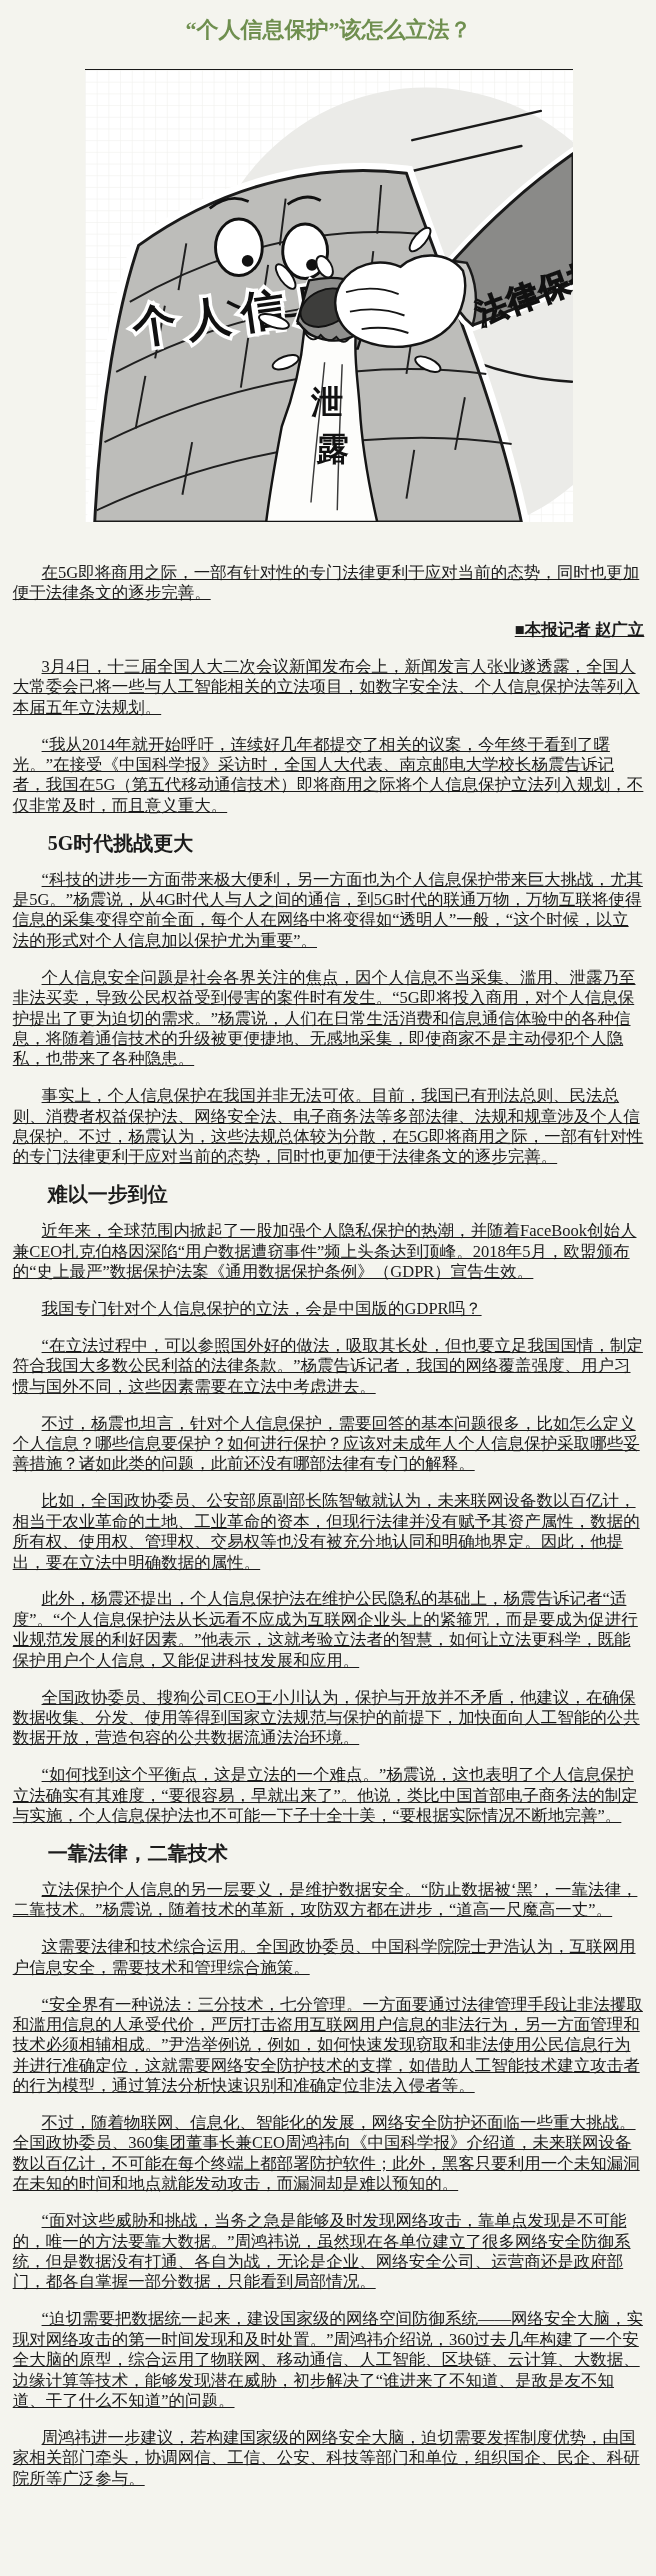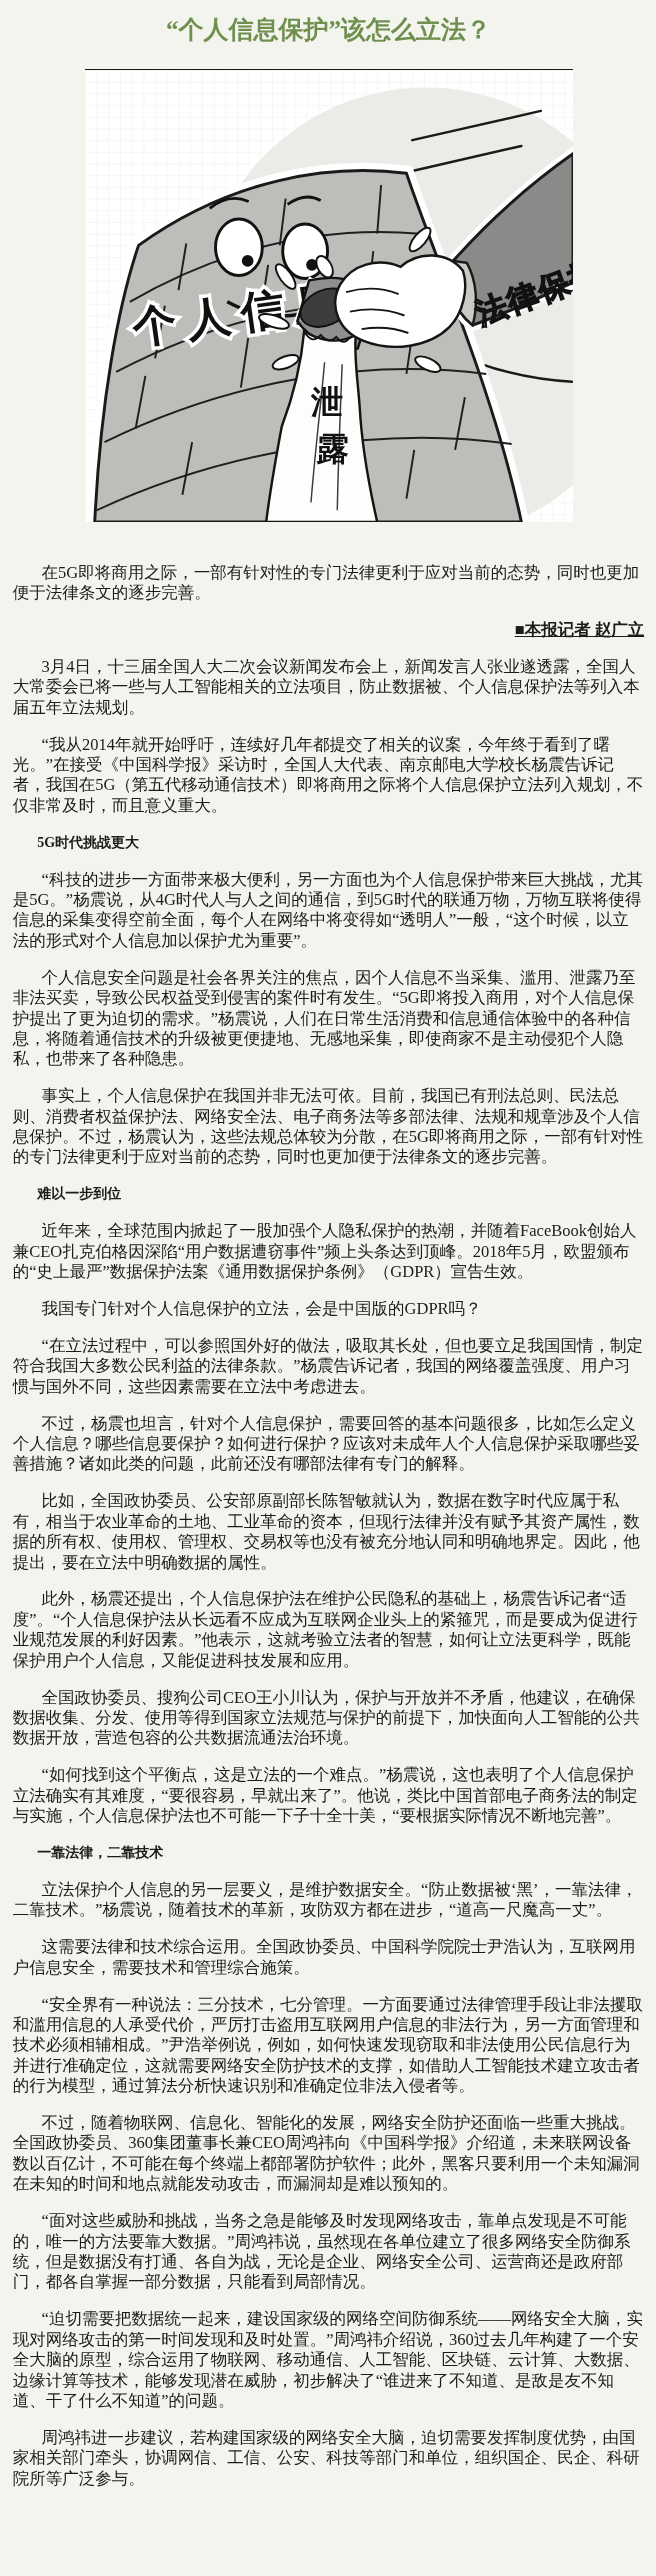--- a/index.html
+++ b/index.html
@@ -7,45 +7,46 @@
   .page{
     width:657px;
     font-family:"Liberation Serif","DejaVu Serif",serif;
     color:#1b1b1b;
     background:#f4f4ee;
   }
   .page-title{
     margin:0;
     padding:14.6px 12.7px 0;
     text-align:center;
-    font-size:25px;
+    font-size:22px;
     font-weight:bold;
     color:#6f8f4f;
     line-height:29px;
   }
   .figure{
     width:488px;
     margin:25px auto 41px;
     border-top:1.9px solid #191919;
     font-size:0;
     line-height:0;
   }
   .article{
     padding:0 12.7px 25px;
     font-size:16.5px;
     line-height:20.4px;
   }
   .para{
     margin:16.5px 0;
     text-indent:1.75em;
+    text-decoration:underline;
   }
   .section-heading{
     margin:11px 0;
     text-indent:1.75em;
-    font-size:14px;
+    font-size:20px;
     font-weight:bold;
     line-height:20.4px;
   }
   .byline{
     margin:16.5px 0;
     text-indent:1.75em;
     font-weight:bold;
     text-align:right;
   }
   .byline .byline-text{text-decoration:underline;}
@@ -146,32 +147,32 @@
         <path d="M272,248 q30,-6 56,4" fill="none" stroke="#151515" stroke-width="2"></path>
         <path d="M284,266 q26,-4 48,4" fill="none" stroke="#151515" stroke-width="2"></path>
         <ellipse cx="246" cy="202" rx="7" ry="12" transform="rotate(-30 246 202)" fill="#ffffff" stroke="#151515" stroke-width="2"></ellipse>
       </g>
     </svg>
   </div>
 
   <div class="article">
     <p class="para">在5G即将商用之际，一部有针对性的专门法律更利于应对当前的态势，同时也更加便于法律条文的逐步完善。</p>
     <p class="byline"><span class="byline-text">■本报记者 赵广立</span></p>
-    <p class="para">3月4日，十三届全国人大二次会议新闻发布会上，新闻发言人张业遂透露，全国人大常委会已将一些与人工智能相关的立法项目，防止数据被、个人信息保护法等列入本届五年立法规划。</p>
+    <p class="para">3月4日，十三届全国人大二次会议新闻发布会上，新闻发言人张业遂透露，全国人大常委会已将一些与人工智能相关的立法项目，如数字安全法、个人信息保护法等列入本届五年立法规划。</p>
     <p class="para">“我从2014年就开始呼吁，连续好几年都提交了相关的议案，今年终于看到了曙光。”在接受《中国科学报》采访时，全国人大代表、南京邮电大学校长杨震告诉记者，我国在5G（第五代移动通信技术）即将商用之际将个人信息保护立法列入规划，不仅非常及时，而且意义重大。</p>
     <p class="section-heading">5G时代挑战更大</p>
     <p class="para">“科技的进步一方面带来极大便利，另一方面也为个人信息保护带来巨大挑战，尤其是5G。”杨震说，从4G时代人与人之间的通信，到5G时代的联通万物，万物互联将使得信息的采集变得空前全面，每个人在网络中将变得如“透明人”一般，“这个时候，以立法的形式对个人信息加以保护尤为重要”。</p>
     <p class="para">个人信息安全问题是社会各界关注的焦点，因个人信息不当采集、滥用、泄露乃至非法买卖，导致公民权益受到侵害的案件时有发生。“5G即将投入商用，对个人信息保护提出了更为迫切的需求。”杨震说，人们在日常生活消费和信息通信体验中的各种信息，将随着通信技术的升级被更便捷地、无感地采集，即使商家不是主动侵犯个人隐私，也带来了各种隐患。</p>
     <p class="para">事实上，个人信息保护在我国并非无法可依。目前，我国已有刑法总则、民法总则、消费者权益保护法、网络安全法、电子商务法等多部法律、法规和规章涉及个人信息保护。不过，杨震认为，这些法规总体较为分散，在5G即将商用之际，一部有针对性的专门法律更利于应对当前的态势，同时也更加便于法律条文的逐步完善。</p>
     <p class="section-heading">难以一步到位</p>
     <p class="para">近年来，全球范围内掀起了一股加强个人隐私保护的热潮，并随着FaceBook创始人兼CEO扎克伯格因深陷“用户数据遭窃事件”频上头条达到顶峰。2018年5月，欧盟颁布的“史上最严”数据保护法案《通用数据保护条例》（GDPR）宣告生效。</p>
     <p class="para">我国专门针对个人信息保护的立法，会是中国版的GDPR吗？</p>
     <p class="para">“在立法过程中，可以参照国外好的做法，吸取其长处，但也要立足我国国情，制定符合我国大多数公民利益的法律条款。”杨震告诉记者，我国的网络覆盖强度、用户习惯与国外不同，这些因素需要在立法中考虑进去。</p>
     <p class="para">不过，杨震也坦言，针对个人信息保护，需要回答的基本问题很多，比如怎么定义个人信息？哪些信息要保护？如何进行保护？应该对未成年人个人信息保护采取哪些妥善措施？诸如此类的问题，此前还没有哪部法律有专门的解释。</p>
-    <p class="para">比如，全国政协委员、公安部原副部长陈智敏就认为，数据在数字时代应属于私有，相当于农业革命的土地、工业革命的资本，但现行法律并没有赋予其资产属性，数据的所有权、使用权、管理权、交易权等也没有被充分地认同和明确地界定。因此，他提出，要在立法中明确数据的属性。</p>
+    <p class="para">比如，全国政协委员、公安部原副部长陈智敏就认为，未来联网设备数以百亿计，相当于农业革命的土地、工业革命的资本，但现行法律并没有赋予其资产属性，数据的所有权、使用权、管理权、交易权等也没有被充分地认同和明确地界定。因此，他提出，要在立法中明确数据的属性。</p>
     <p class="para">此外，杨震还提出，个人信息保护法在维护公民隐私的基础上，杨震告诉记者“适度”。“个人信息保护法从长远看不应成为互联网企业头上的紧箍咒，而是要成为促进行业规范发展的利好因素。”他表示，这就考验立法者的智慧，如何让立法更科学，既能保护用户个人信息，又能促进科技发展和应用。</p>
     <p class="para">全国政协委员、搜狗公司CEO王小川认为，保护与开放并不矛盾，他建议，在确保数据收集、分发、使用等得到国家立法规范与保护的前提下，加快面向人工智能的公共数据开放，营造包容的公共数据流通法治环境。</p>
     <p class="para">“如何找到这个平衡点，这是立法的一个难点。”杨震说，这也表明了个人信息保护立法确实有其难度，“要很容易，早就出来了”。他说，类比中国首部电子商务法的制定与实施，个人信息保护法也不可能一下子十全十美，“要根据实际情况不断地完善”。</p>
     <p class="section-heading">一靠法律，二靠技术</p>
     <p class="para">立法保护个人信息的另一层要义，是维护数据安全。“防止数据被‘黑’，一靠法律，二靠技术。”杨震说，随着技术的革新，攻防双方都在进步，“道高一尺魔高一丈”。</p>
     <p class="para">这需要法律和技术综合运用。全国政协委员、中国科学院院士尹浩认为，互联网用户信息安全，需要技术和管理综合施策。</p>
     <p class="para">“安全界有一种说法：三分技术，七分管理。一方面要通过法律管理手段让非法攫取和滥用信息的人承受代价，严厉打击盗用互联网用户信息的非法行为，另一方面管理和技术必须相辅相成。”尹浩举例说，例如，如何快速发现窃取和非法使用公民信息行为并进行准确定位，这就需要网络安全防护技术的支撑，如借助人工智能技术建立攻击者的行为模型，通过算法分析快速识别和准确定位非法入侵者等。</p>
     <p class="para">不过，随着物联网、信息化、智能化的发展，网络安全防护还面临一些重大挑战。全国政协委员、360集团董事长兼CEO周鸿祎向《中国科学报》介绍道，未来联网设备数以百亿计，不可能在每个终端上都部署防护软件；此外，黑客只要利用一个未知漏洞在未知的时间和地点就能发动攻击，而漏洞却是难以预知的。</p>
     <p class="para">“面对这些威胁和挑战，当务之急是能够及时发现网络攻击，靠单点发现是不可能的，唯一的方法要靠大数据。”周鸿祎说，虽然现在各单位建立了很多网络安全防御系统，但是数据没有打通、各自为战，无论是企业、网络安全公司、运营商还是政府部门，都各自掌握一部分数据，只能看到局部情况。</p>
     <p class="para">“迫切需要把数据统一起来，建设国家级的网络空间防御系统——网络安全大脑，实现对网络攻击的第一时间发现和及时处置。”周鸿祎介绍说，360过去几年构建了一个安全大脑的原型，综合运用了物联网、移动通信、人工智能、区块链、云计算、大数据、边缘计算等技术，能够发现潜在威胁，初步解决了“谁进来了不知道、是敌是友不知道、干了什么不知道”的问题。</p>

